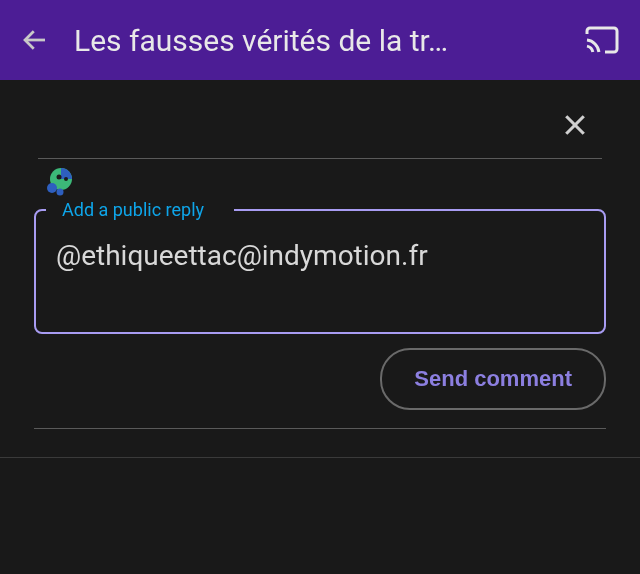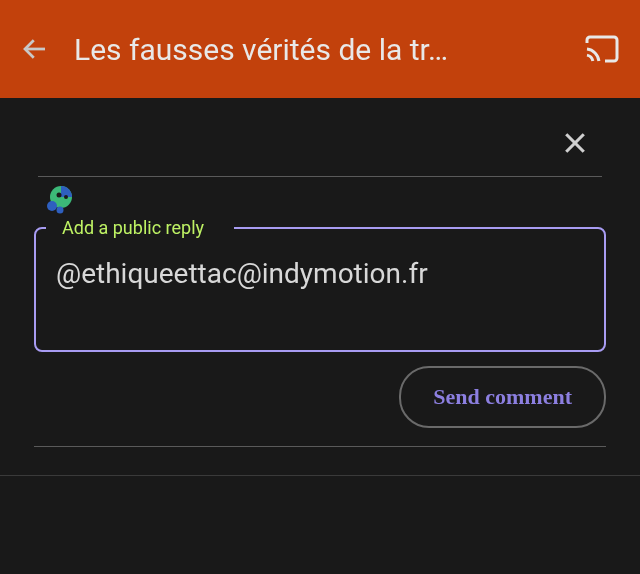--- a/index.html
+++ b/index.html
@@ -8,22 +8,22 @@
       box-sizing: border-box;
     }
     body {
       width: 640px;
       height: 574px;
       background: #191919;
       font-family: -apple-system, BlinkMacSystemFont, 'Segoe UI', Roboto, sans-serif;
       overflow: hidden;
     }
     .header {
-      height: 98px;
-      background: #c2410c;
+      height: 80px;
+      background: #4c1d95;
       display: flex;
       align-items: center;
       padding: 14px 20px;
     }
     .back-arrow {
       color: #c8c8c8;
       margin-right: 24px;
       cursor: pointer;
       display: flex;
       align-items: center;
@@ -83,21 +83,21 @@
       border-radius: 8px;
       padding: 28px 20px 60px 20px;
       position: relative;
     }
     .reply-label {
       position: absolute;
       top: -12px;
       left: 18px;
       background: #191919;
       padding: 0 8px;
-      color: #bef264;
+      color: #0ea5e9;
       font-size: 18px;
       font-weight: 400;
     }
     .reply-box::before {
       content: '';
       position: absolute;
       top: -2.5px;
       left: 10px;
       width: 188px;
       height: 2.5px;
@@ -121,21 +121,21 @@
     }
     .send-button {
       border: 2px solid #6a6a6a;
       border-radius: 30px;
       padding: 16px 32px;
       color: #8c7fe0;
       font-size: 22px;
       font-weight: 600;
       background: transparent;
       cursor: pointer;
-      font-family: Liberation Serif, serif;
+      font-family: Liberation Sans, sans-serif;
       text-align: right;
     }
     .bottom-divider {
       height: 1px;
       background: #5a5a5a;
       margin: 0 34px;
     }
     .footer-divider {
       height: 1px;
       background: #3a3a3a;

